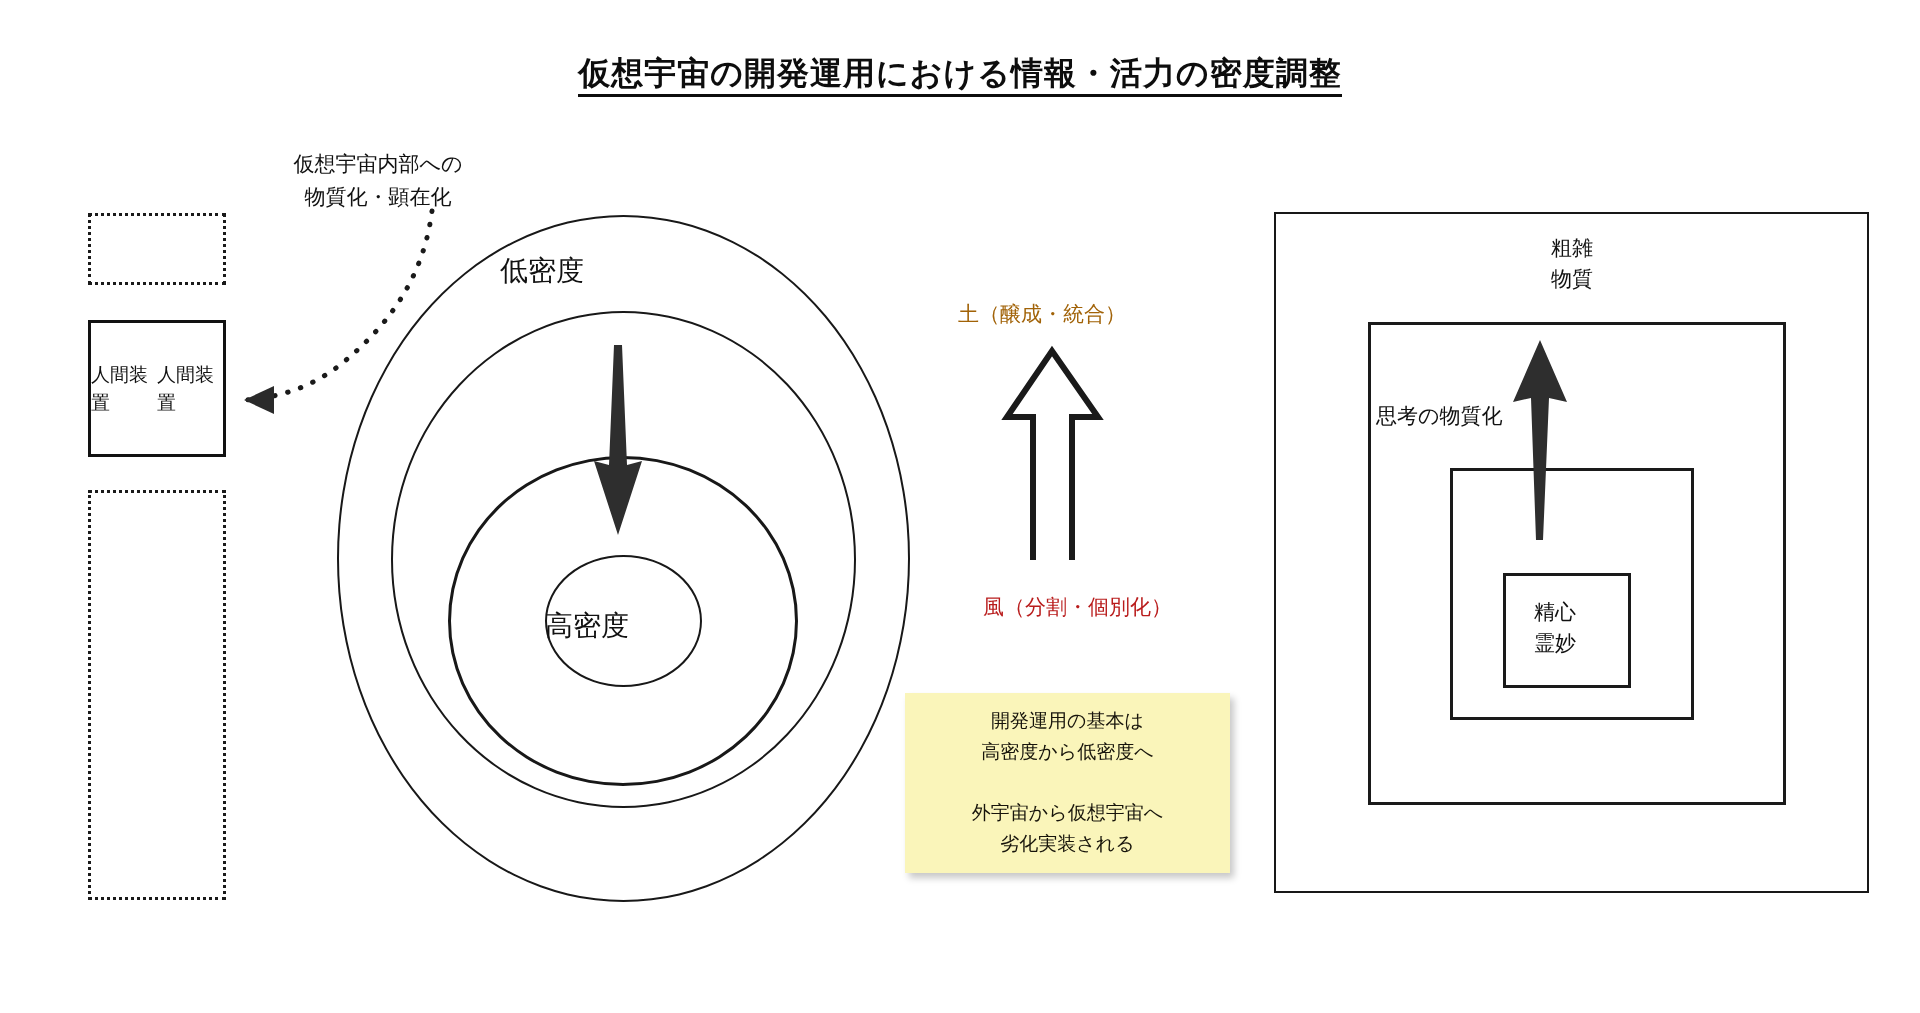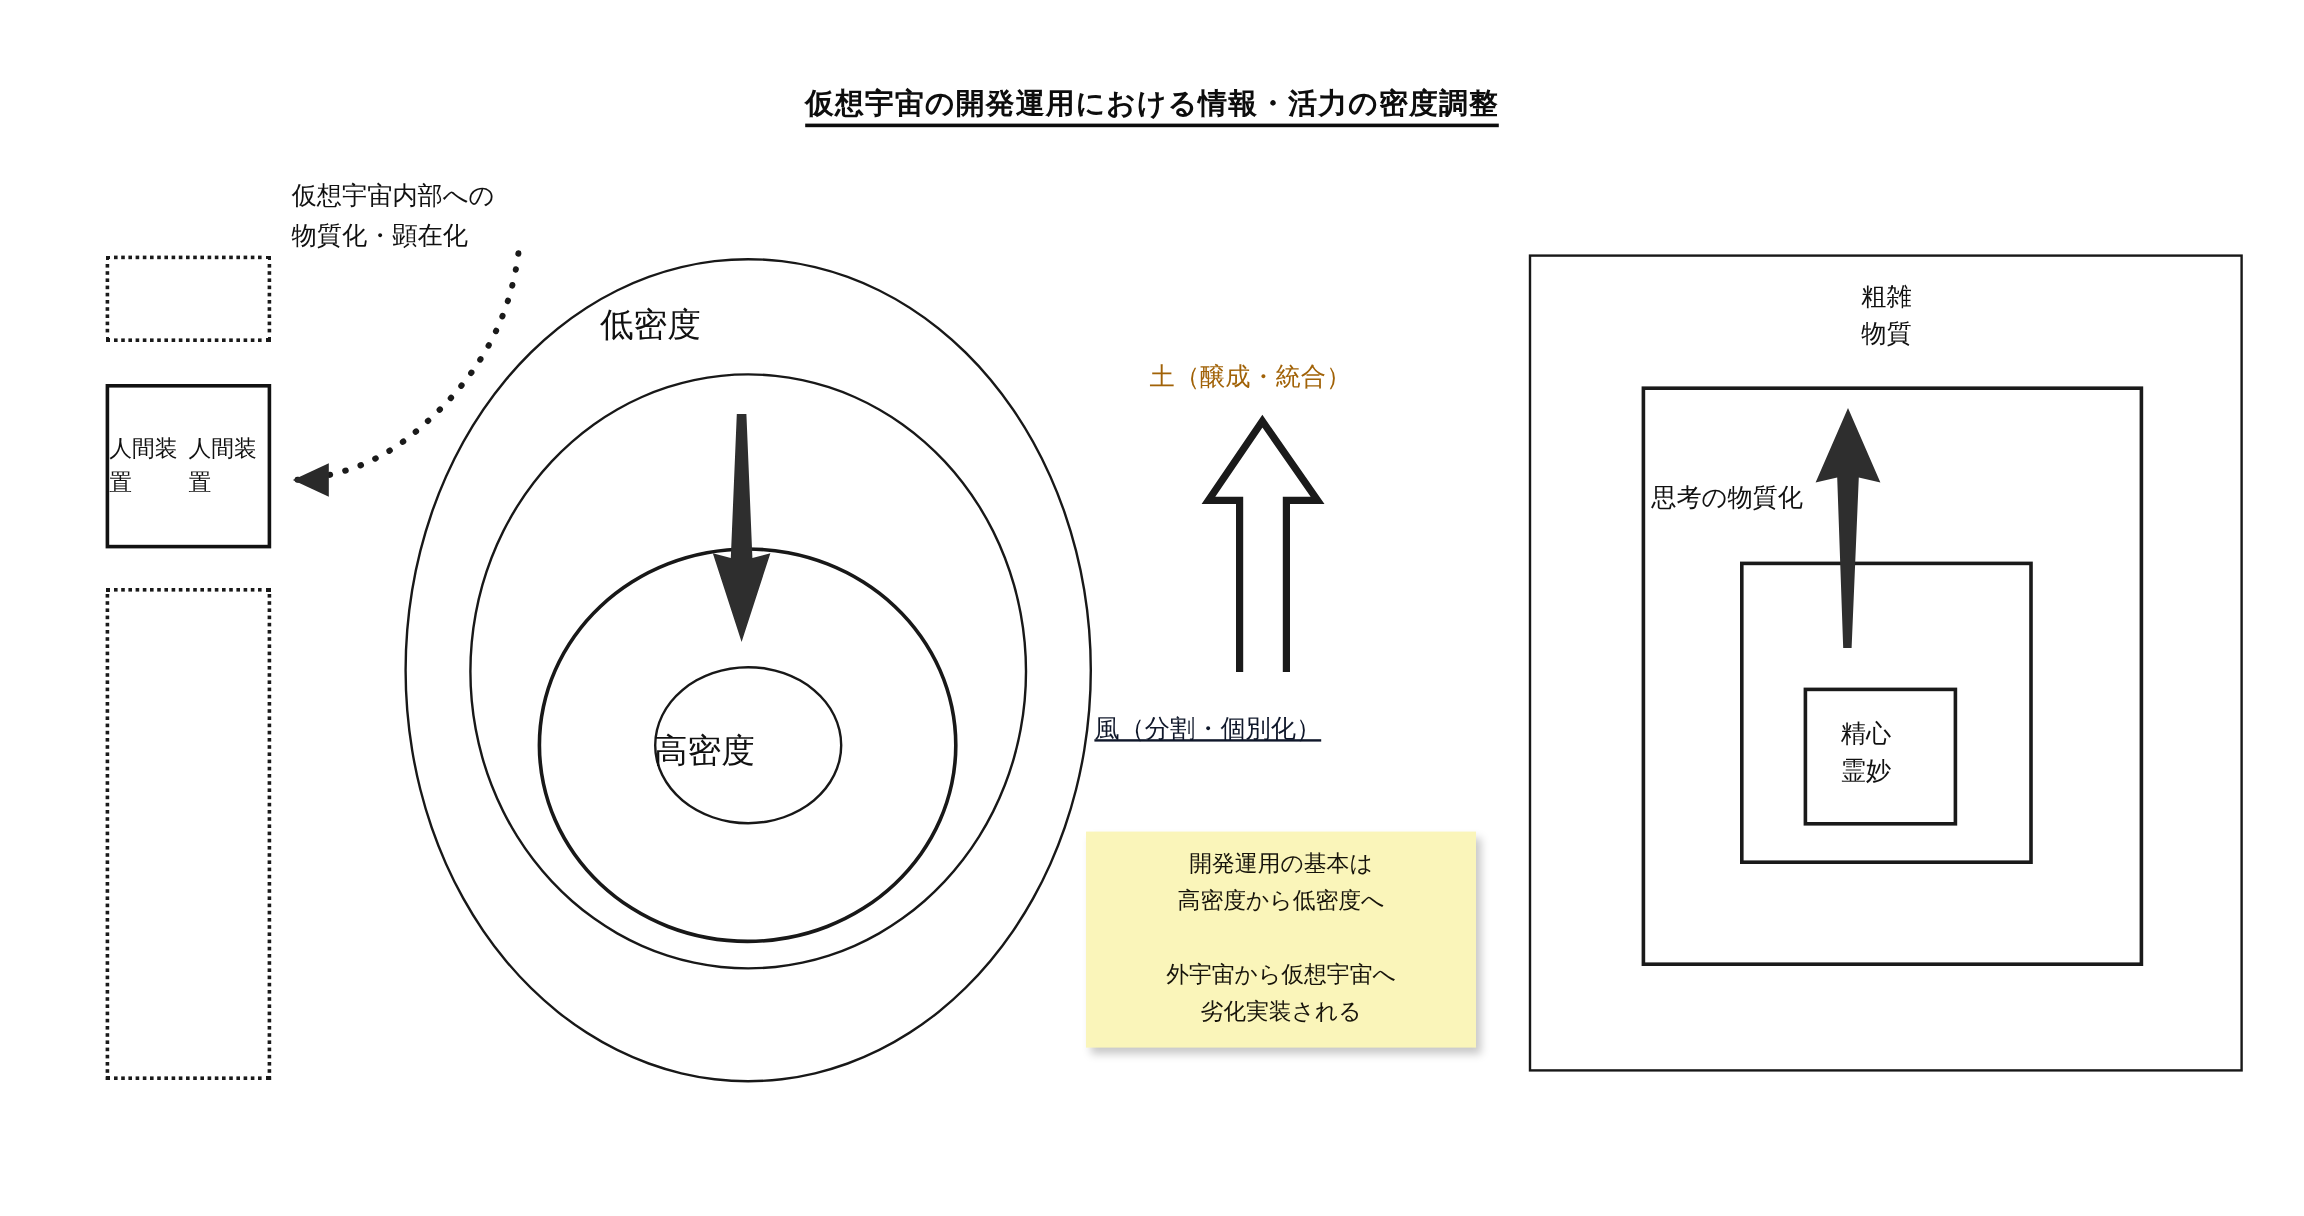--- a/index.html
+++ b/index.html
@@ -20,25 +20,24 @@
     overflow: hidden;
   }
 
   
   .title {
     position: absolute;
     left: 0;
     top: 52px;
     width: 1920px;
     text-align: center;
-    font-size: 24px;
+    font-size: 32px;
     font-weight: bold;
     letter-spacing: 1px;
     color: #0d0d0d;
-    margin-top: 18px;
   }
   .title span {
     border-bottom: 3px solid #0d0d0d;
     padding-bottom: 3px;
   }
 
   
   .dotted-box {
     position: absolute;
     border: 3px dotted #1a1a1a;
@@ -73,21 +72,21 @@
     line-height: 1.45;
     color: #111111;
   }
 
   
   #materialization-label {
     position: absolute;
     left: 243px;
     top: 148px;
     width: 270px;
-    text-align: left;
+    text-align: center;
     font-size: 21px;
     line-height: 1.55;
     color: #111111;
     white-space: pre-line;
   }
 
   
   #dotted-connector {
     position: absolute;
     left: 200px;
@@ -176,24 +175,23 @@
     width: 260px;
     text-align: center;
     font-size: 21px;
     color: #a16207;
   }
   #wind-label {
     position: absolute;
     left: 912px;
     top: 593px;
     width: 260px;
-    text-align: left;
+    text-align: right;
     font-size: 21px;
-    color: #0f172a;
-    text-decoration: underline;
+    color: #b91c1c;
   }
   #hollow-arrow {
     position: absolute;
     left: 1000px;
     top: 345px;
     width: 105px;
     height: 215px;
     pointer-events: none;
   }
 

